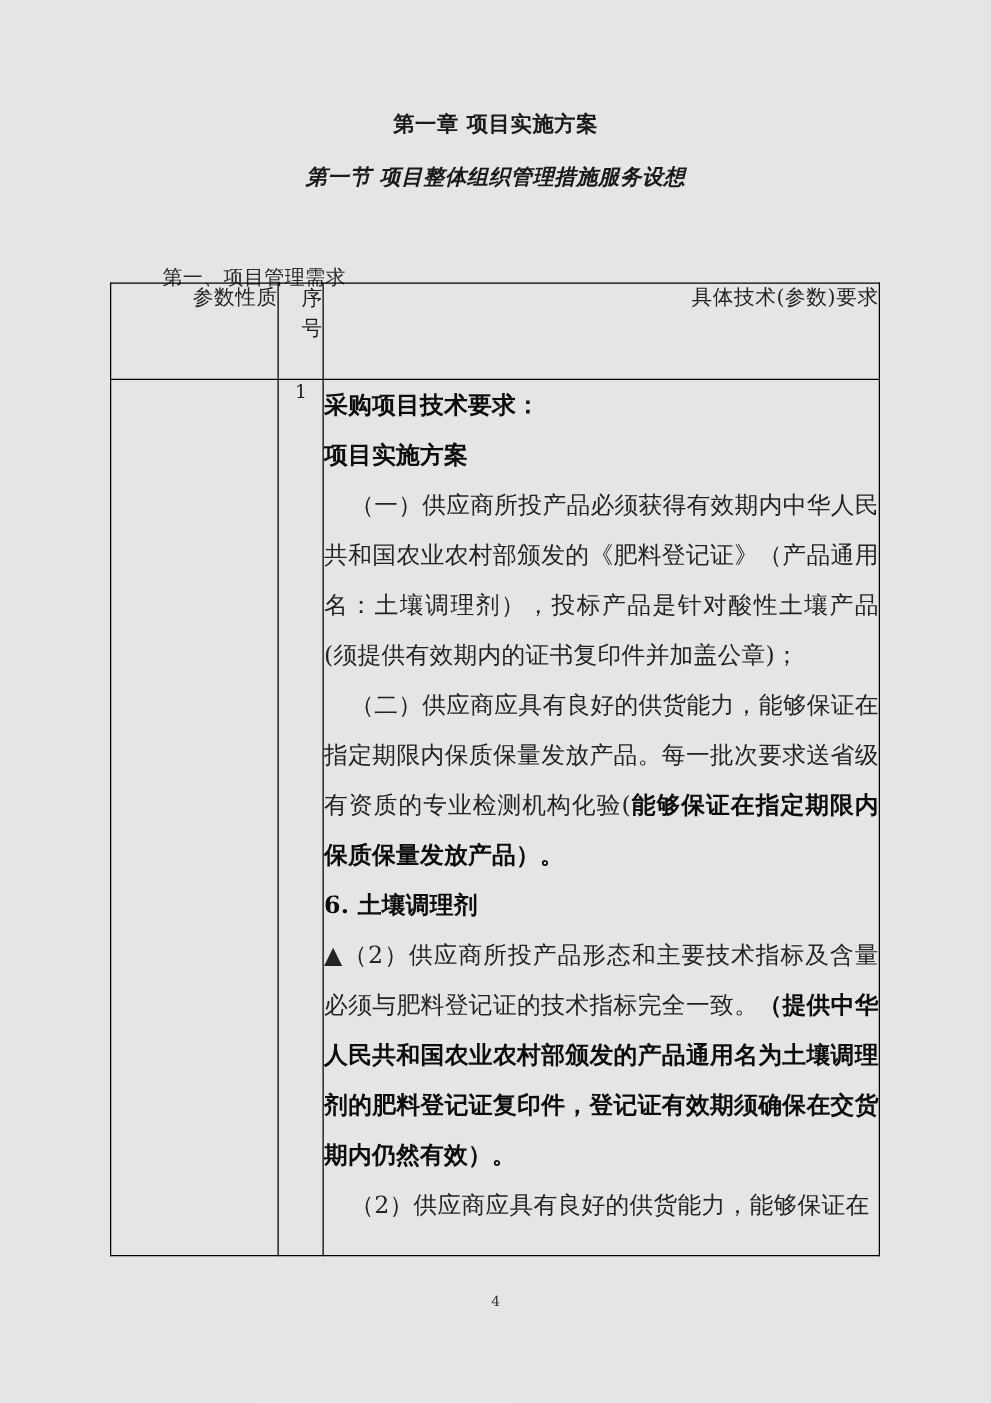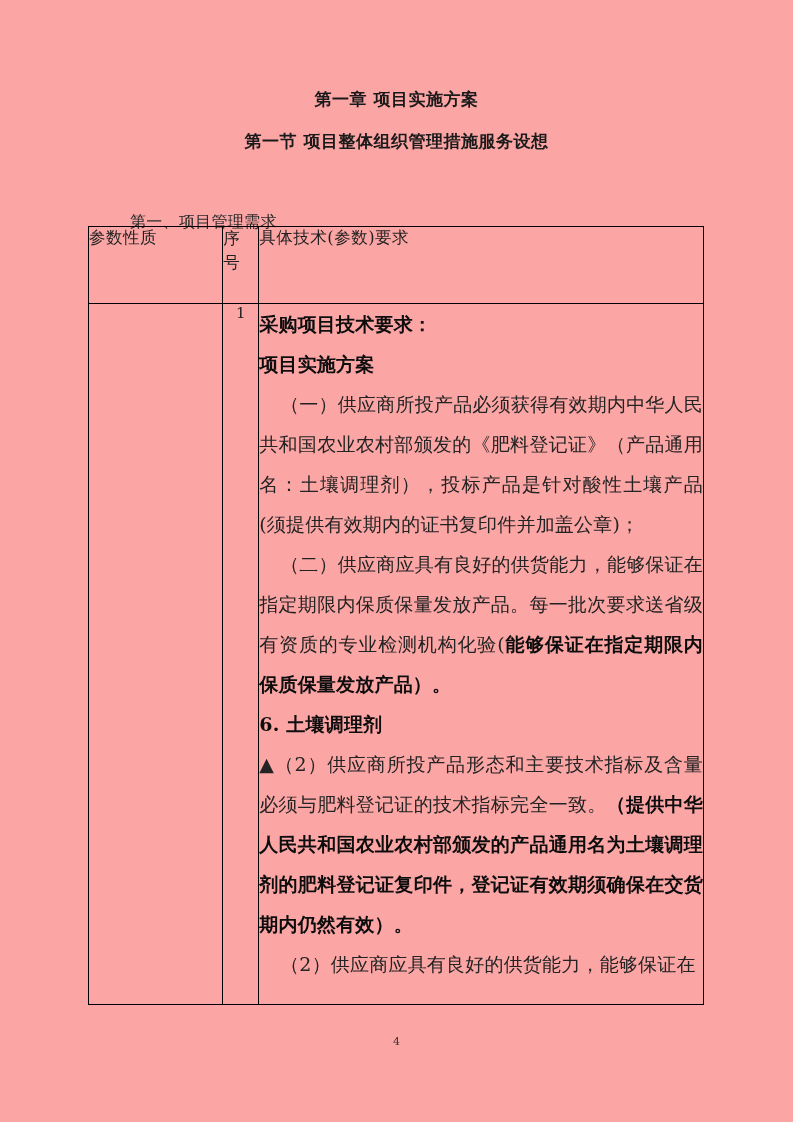--- a/index.html
+++ b/index.html
@@ -14,37 +14,37 @@
     font-family: "DejaVu Serif", "Liberation Serif", serif;
     color: #000000;
     overflow: hidden;
   }
 
   .page {
     position: absolute;
     left: 0; top: 0;
     width: 793px;
     height: 1122px;
-    background: #fca5a5;
+    background: #e5e5e5;
   }
 
   
   .doc-title {
     position: absolute;
     left: 88px;
     width: 617px;
     text-align: center;
     font-size: 17px;
     font-weight: bold;
     letter-spacing: 0.5px;
     color: #1a1a1a;
     font-family: "DejaVu Serif", "Liberation Serif", serif;
   }
   #chapter-title { top: 88px; }
-  #section-title { top: 130px; }
+  #section-title { top: 130px; font-style: italic; }
 
   .sub-heading {
     position: absolute;
     left: 130px;
     top: 185px;
     font-size: 16px;
     font-weight: normal;
     color: #2a2a2a;
     letter-spacing: 0.3px;
     margin-top: 27px;
@@ -66,21 +66,21 @@
     font-weight: normal;
   }
 
   .col-nature  { width: 134px; }
   .col-index   { width: 36px;  }
   .col-detail  { width: 444px; margin-left: 29px; }
 
   
   .hdr-cell {
     height: 76px;
-    text-align: left;
+    text-align: right;
     vertical-align: middle;
     font-size: 16.5px;
     color: #1f1f1f;
     letter-spacing: 0.5px;
   }
   .hdr-stack {
     line-height: 24px;
     font-size: 16.5px;
   }
 

